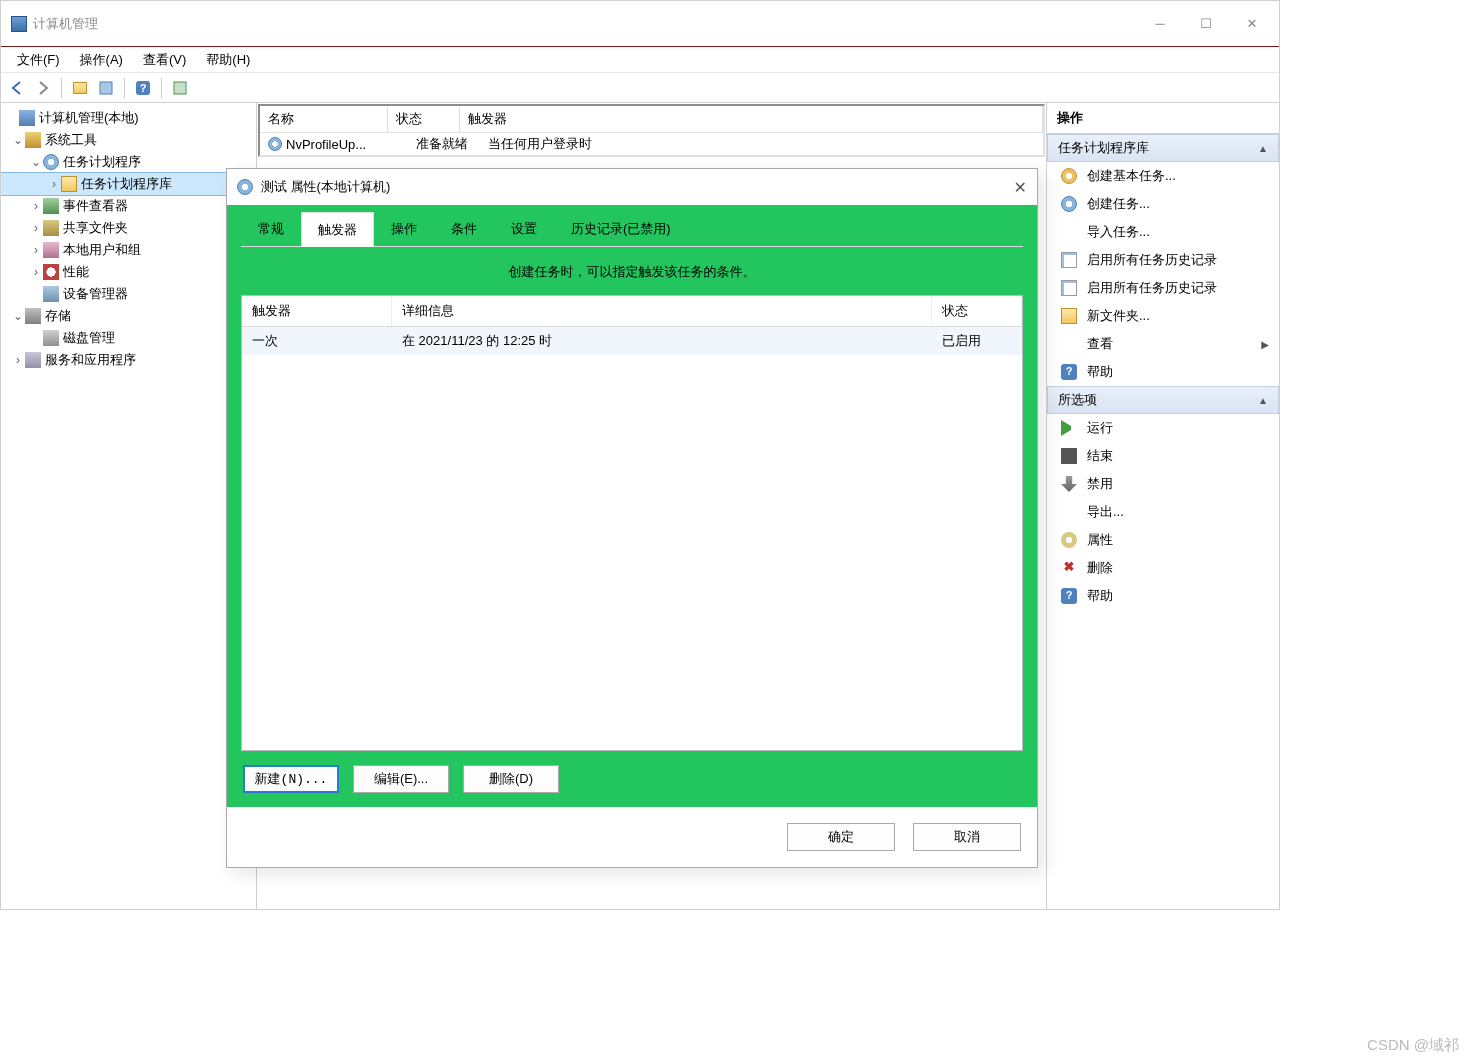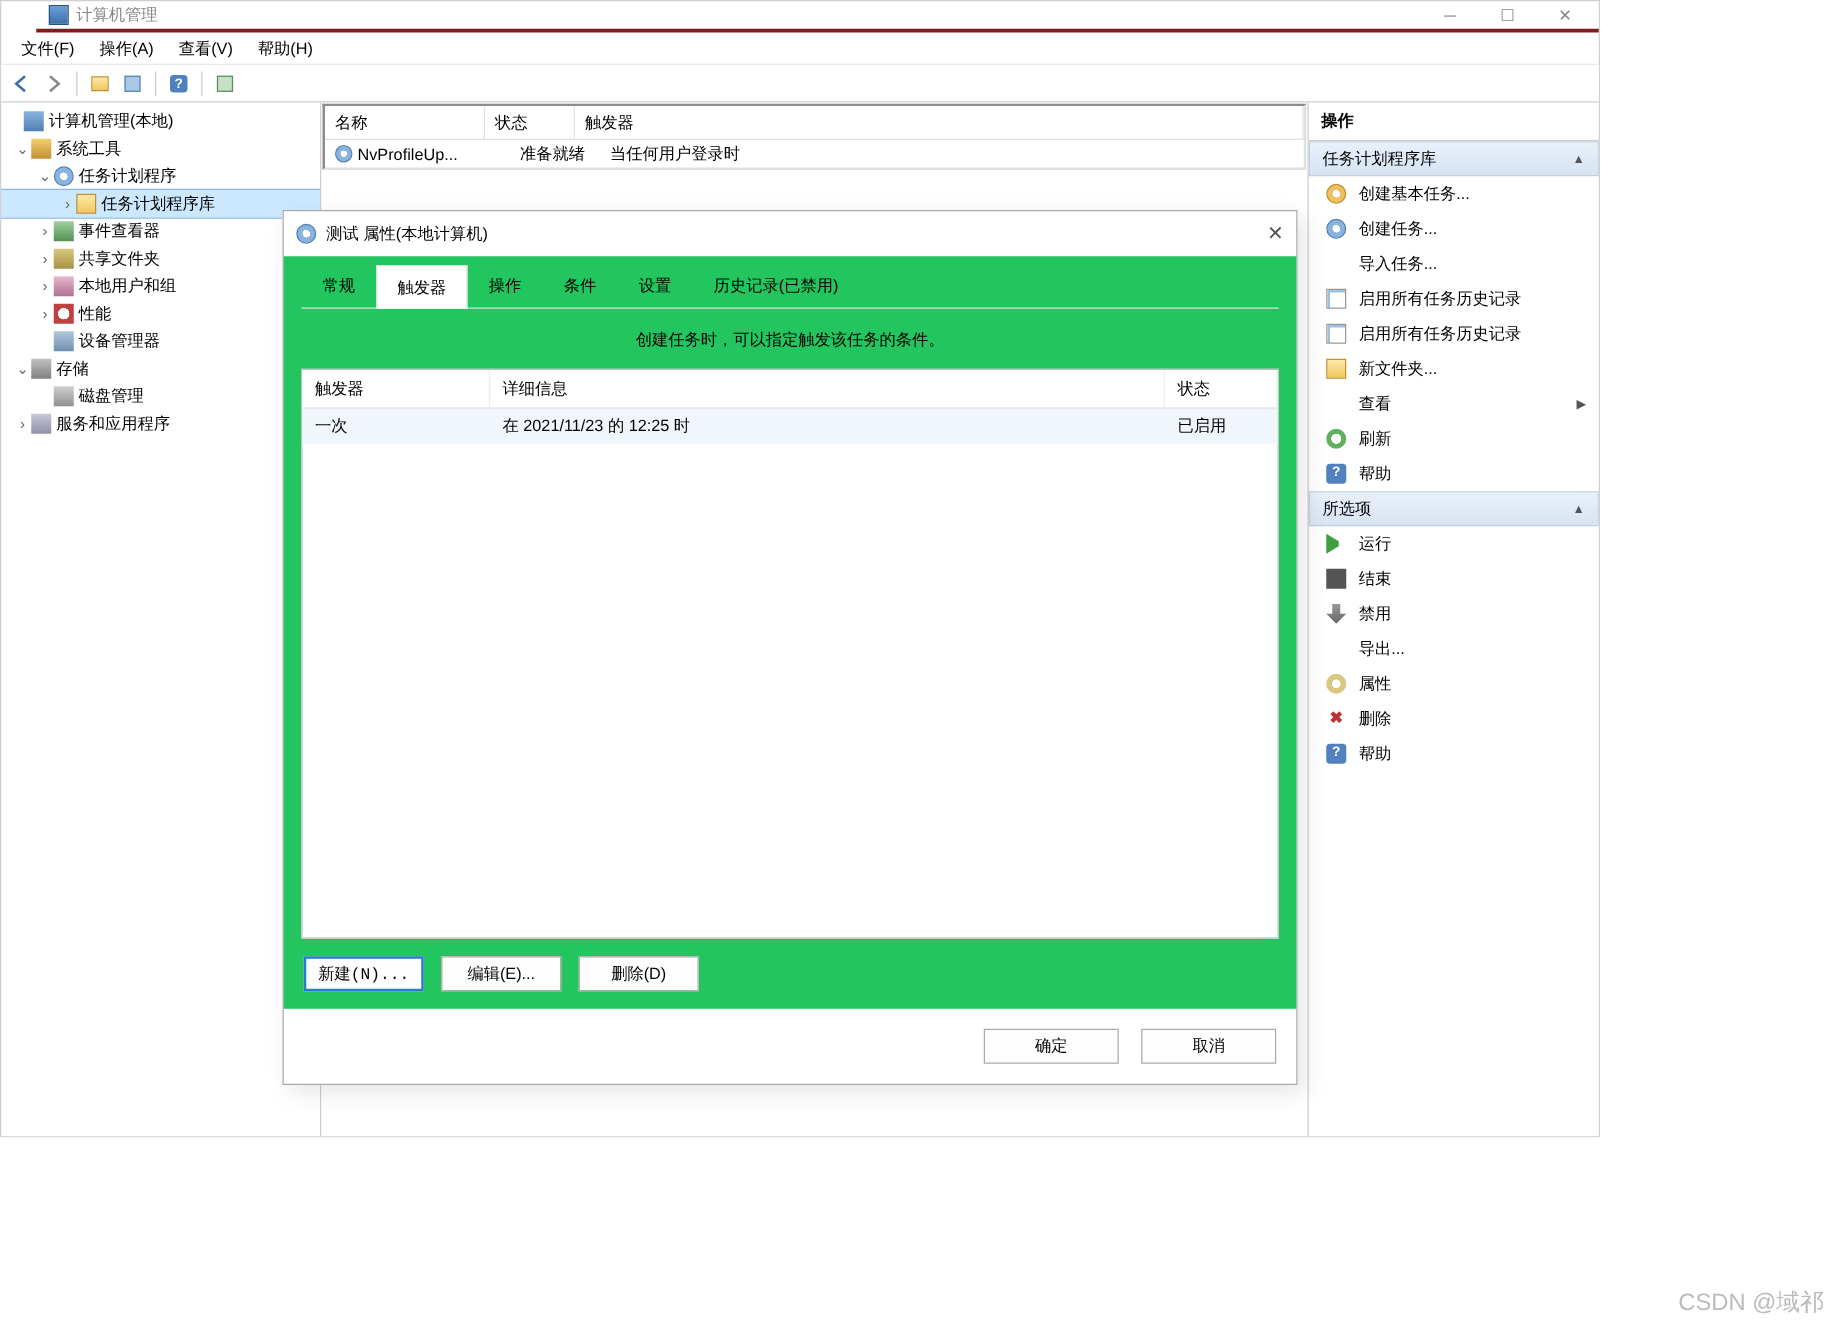--- a/index.html
+++ b/index.html
@@ -5,21 +5,21 @@
   * { box-sizing: border-box; }
   body {
     margin: 0; padding: 0;
     font-family: "Microsoft YaHei", "Segoe UI", sans-serif;
     font-size: 13px;
     background: #fff;
     color: #000;
     overflow: hidden;
   }
   .window { width: 1280px; height: 910px; border: 1px solid #d0d0d0; display:flex; flex-direction:column; background:#fff;}
-  .titlebar { height: 25px; display:flex; align-items:center; padding:0 4px; border-bottom:3px solid #7f1d1d;margin-left:28px;}
+  .titlebar { height: 46px; display:flex; align-items:center; padding:0 4px; border-bottom:1px solid #7f1d1d;}
   .titlebar .app-icon { width:16px; height:16px; margin:0 6px; background:linear-gradient(#6aa0d8,#3a70a8); border:1px solid #2a5080;}
   .titlebar .title { flex:1; color:#888; font-size:13px;}
   .win-controls { display:flex; }
   .win-controls div { width:46px; height:30px; display:flex; align-items:center; justify-content:center; color:#888; font-family:"Segoe MDL2 Assets",sans-serif; cursor:default;}
   .menubar { height:26px; display:flex; align-items:center; padding:0 8px; gap:4px; border-bottom:1px solid #e8e8e8;}
   .menubar span { padding:2px 8px; }
   .toolbar { height:30px; display:flex; align-items:center; padding:0 4px; gap:2px; border-bottom:1px solid #d0d0d0; background:#fff;}
   .toolbar .tb-btn { width:24px; height:24px; display:flex; align-items:center; justify-content:center; border:1px solid transparent;}
   .toolbar .sep { width:1px; height:20px; background:#ccc; margin:0 4px;}
   .content { flex:1; display:flex; border-top:0; position:relative;}
@@ -81,21 +81,21 @@
   .trigger-list{flex:1; background:#fff; border:1px solid #bbb; display:flex; flex-direction:column;}
   .th-row{display:flex; background:#fff; border-bottom:1px solid #ddd;}
   .th-row div{padding:6px 10px; border-right:1px solid #eee;}
   .td-row{display:flex; background:#f0f6fc;}
   .td-row div{padding:5px 10px;}
   .dlg-btns{display:flex; gap:14px; padding:14px 2px 0;}
   .dlg-btn{min-width:96px; height:28px; background:#fdfdfd; border:1px solid #aaa; display:flex; align-items:center; justify-content:center;}
   .dlg-btn.primary{border:2px solid #2a7ad0;font-family:Liberation Mono, monospace;}
   .dlg-bottom{display:flex; justify-content:flex-end; gap:18px; padding:16px 16px 16px; }
   .dlg-bottom .dlg-btn{min-width:108px;}
-  .watermark{position:fixed; right:14px; bottom:6px; color:#bbb; font-size:19px;}
+  .watermark{position:fixed; right:14px; bottom:6px; color:#bbb; font-size:15px;}
 </style>
 </head>
 <body>
 
 <div class="window">
 
   <div class="titlebar">
     <span class="app-icon"></span>
     <span class="title">计算机管理</span>
     <div class="win-controls">
@@ -254,24 +254,20 @@
       <div class="action-item">
           <span class="aicon ai-folder"></span>
           <span>新文件夹...</span>
         </div>
       <div class="action-item" style="justify-content:space-between;">
           <span style="display:flex;gap:10px;align-items:center;">
             <span class="aicon"></span>
             <span>查看</span>
           </span>
           <span class="caret">▶</span>
-        </div>
-      <div class="action-item">
-          <span class="aicon ai-refresh"></span>
-          <span>刷新</span>
         </div>
       <div class="action-item">
           <span class="aicon ai-help">?</span>
           <span>帮助</span>
         </div>
       <div class="action-section">
           <span>所选项</span>
           <span class="caret">▲</span>
         </div>
       <div class="action-item">

